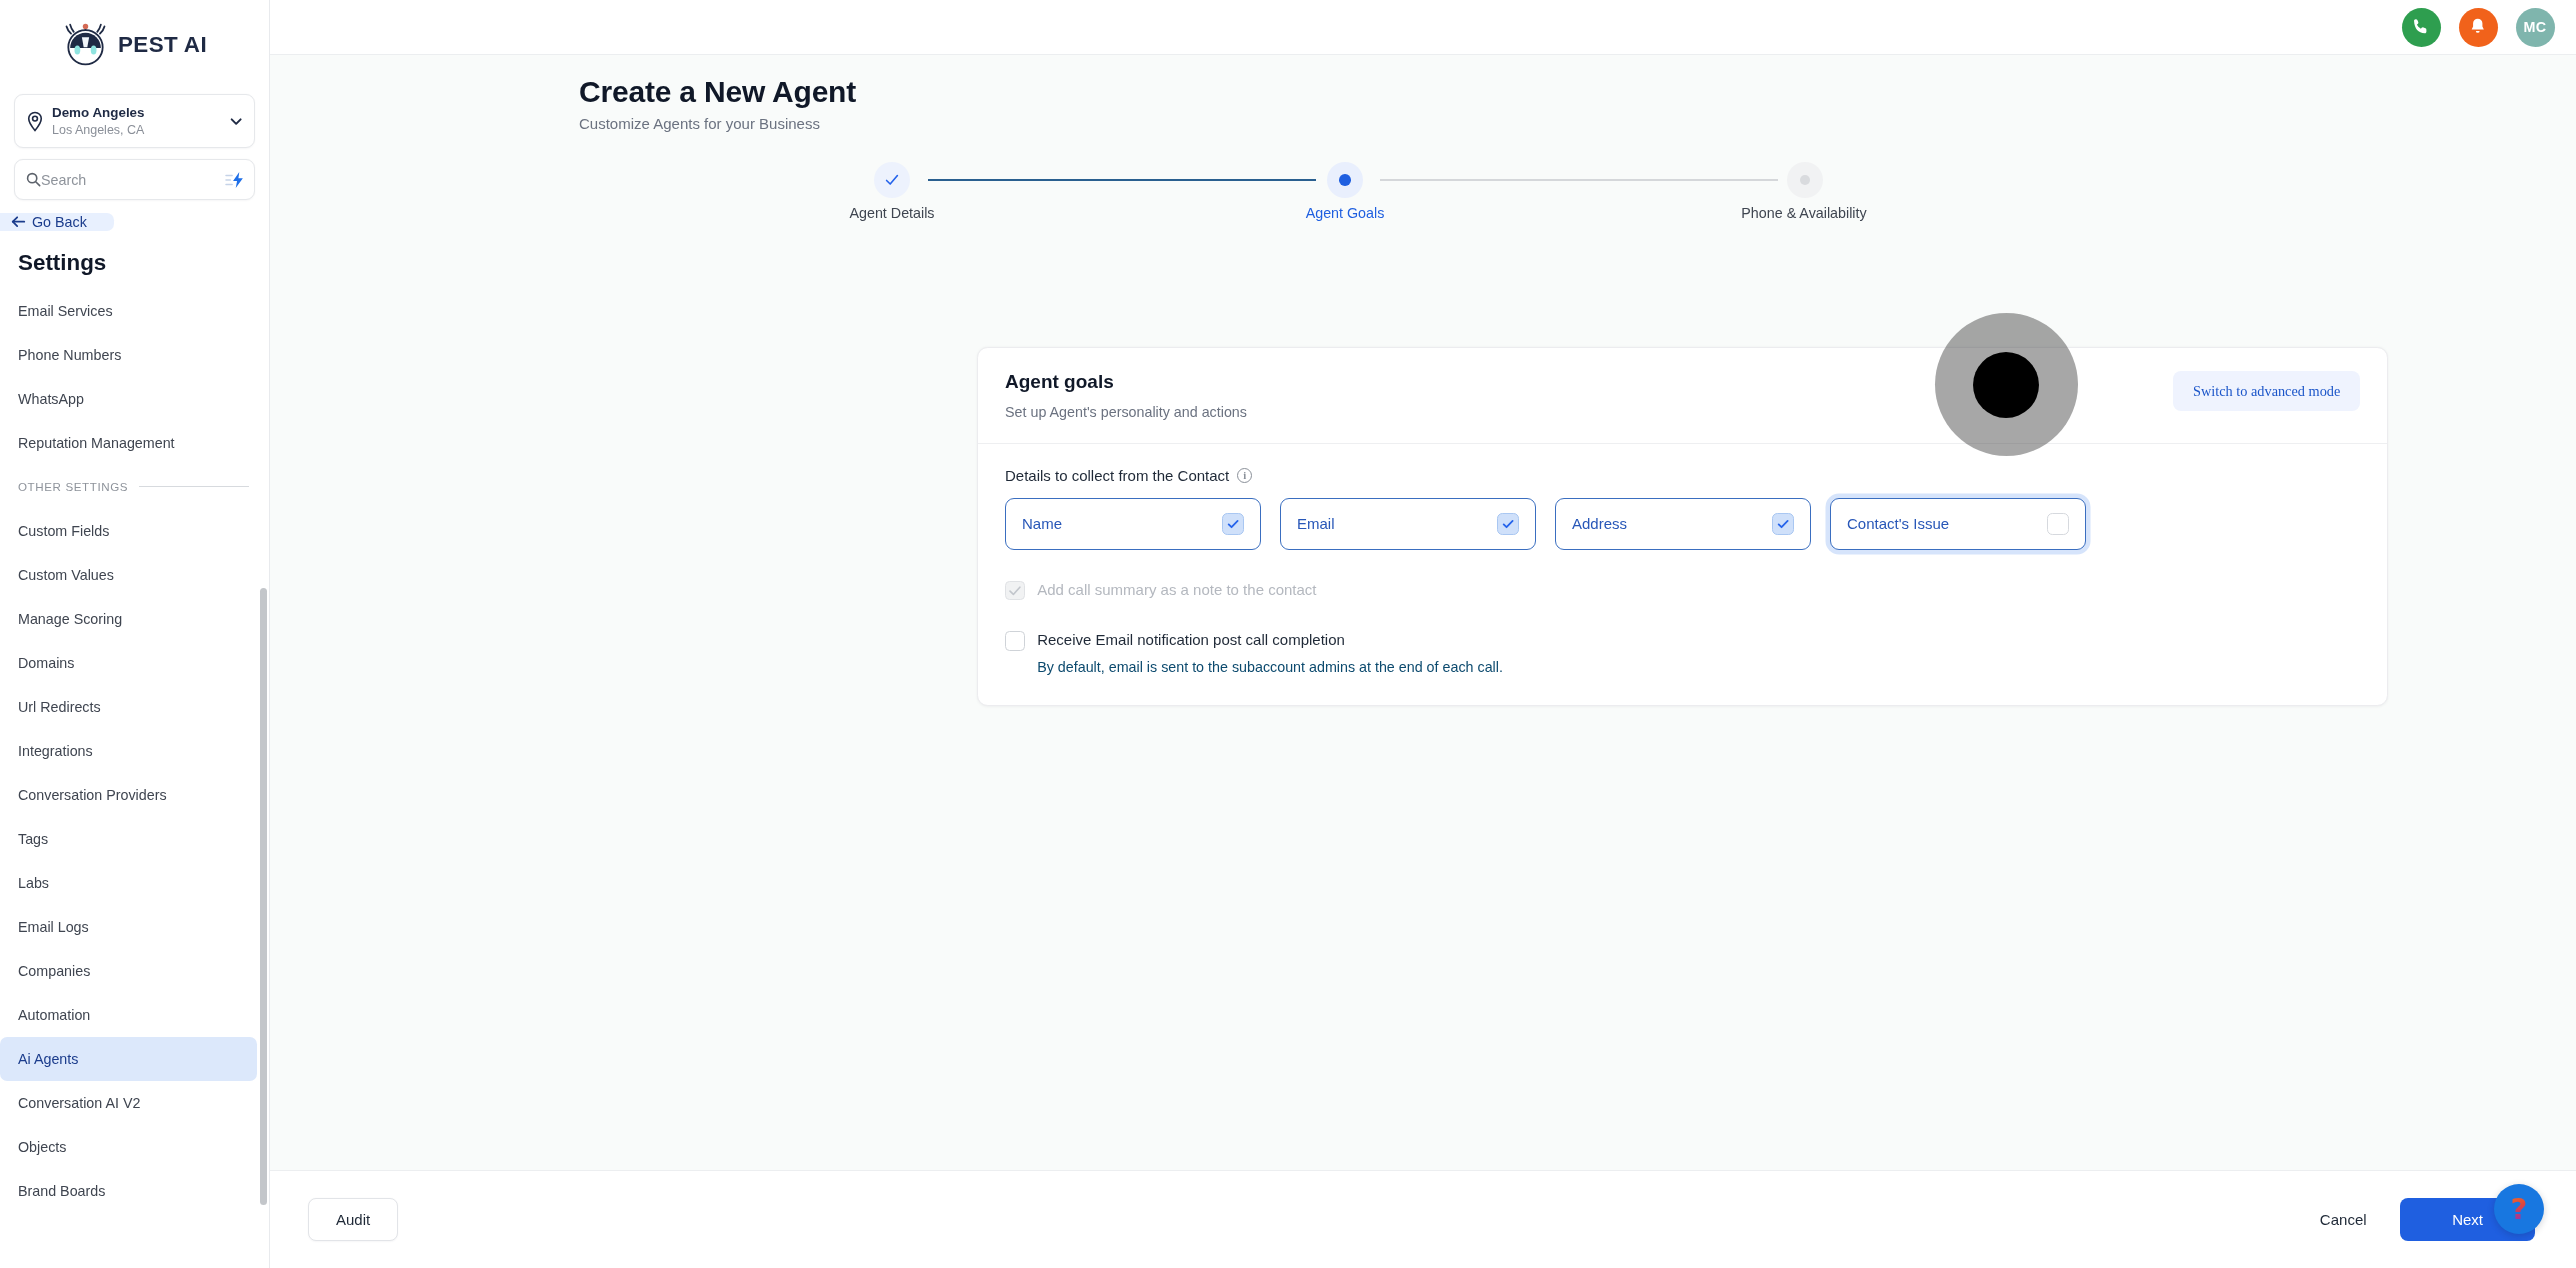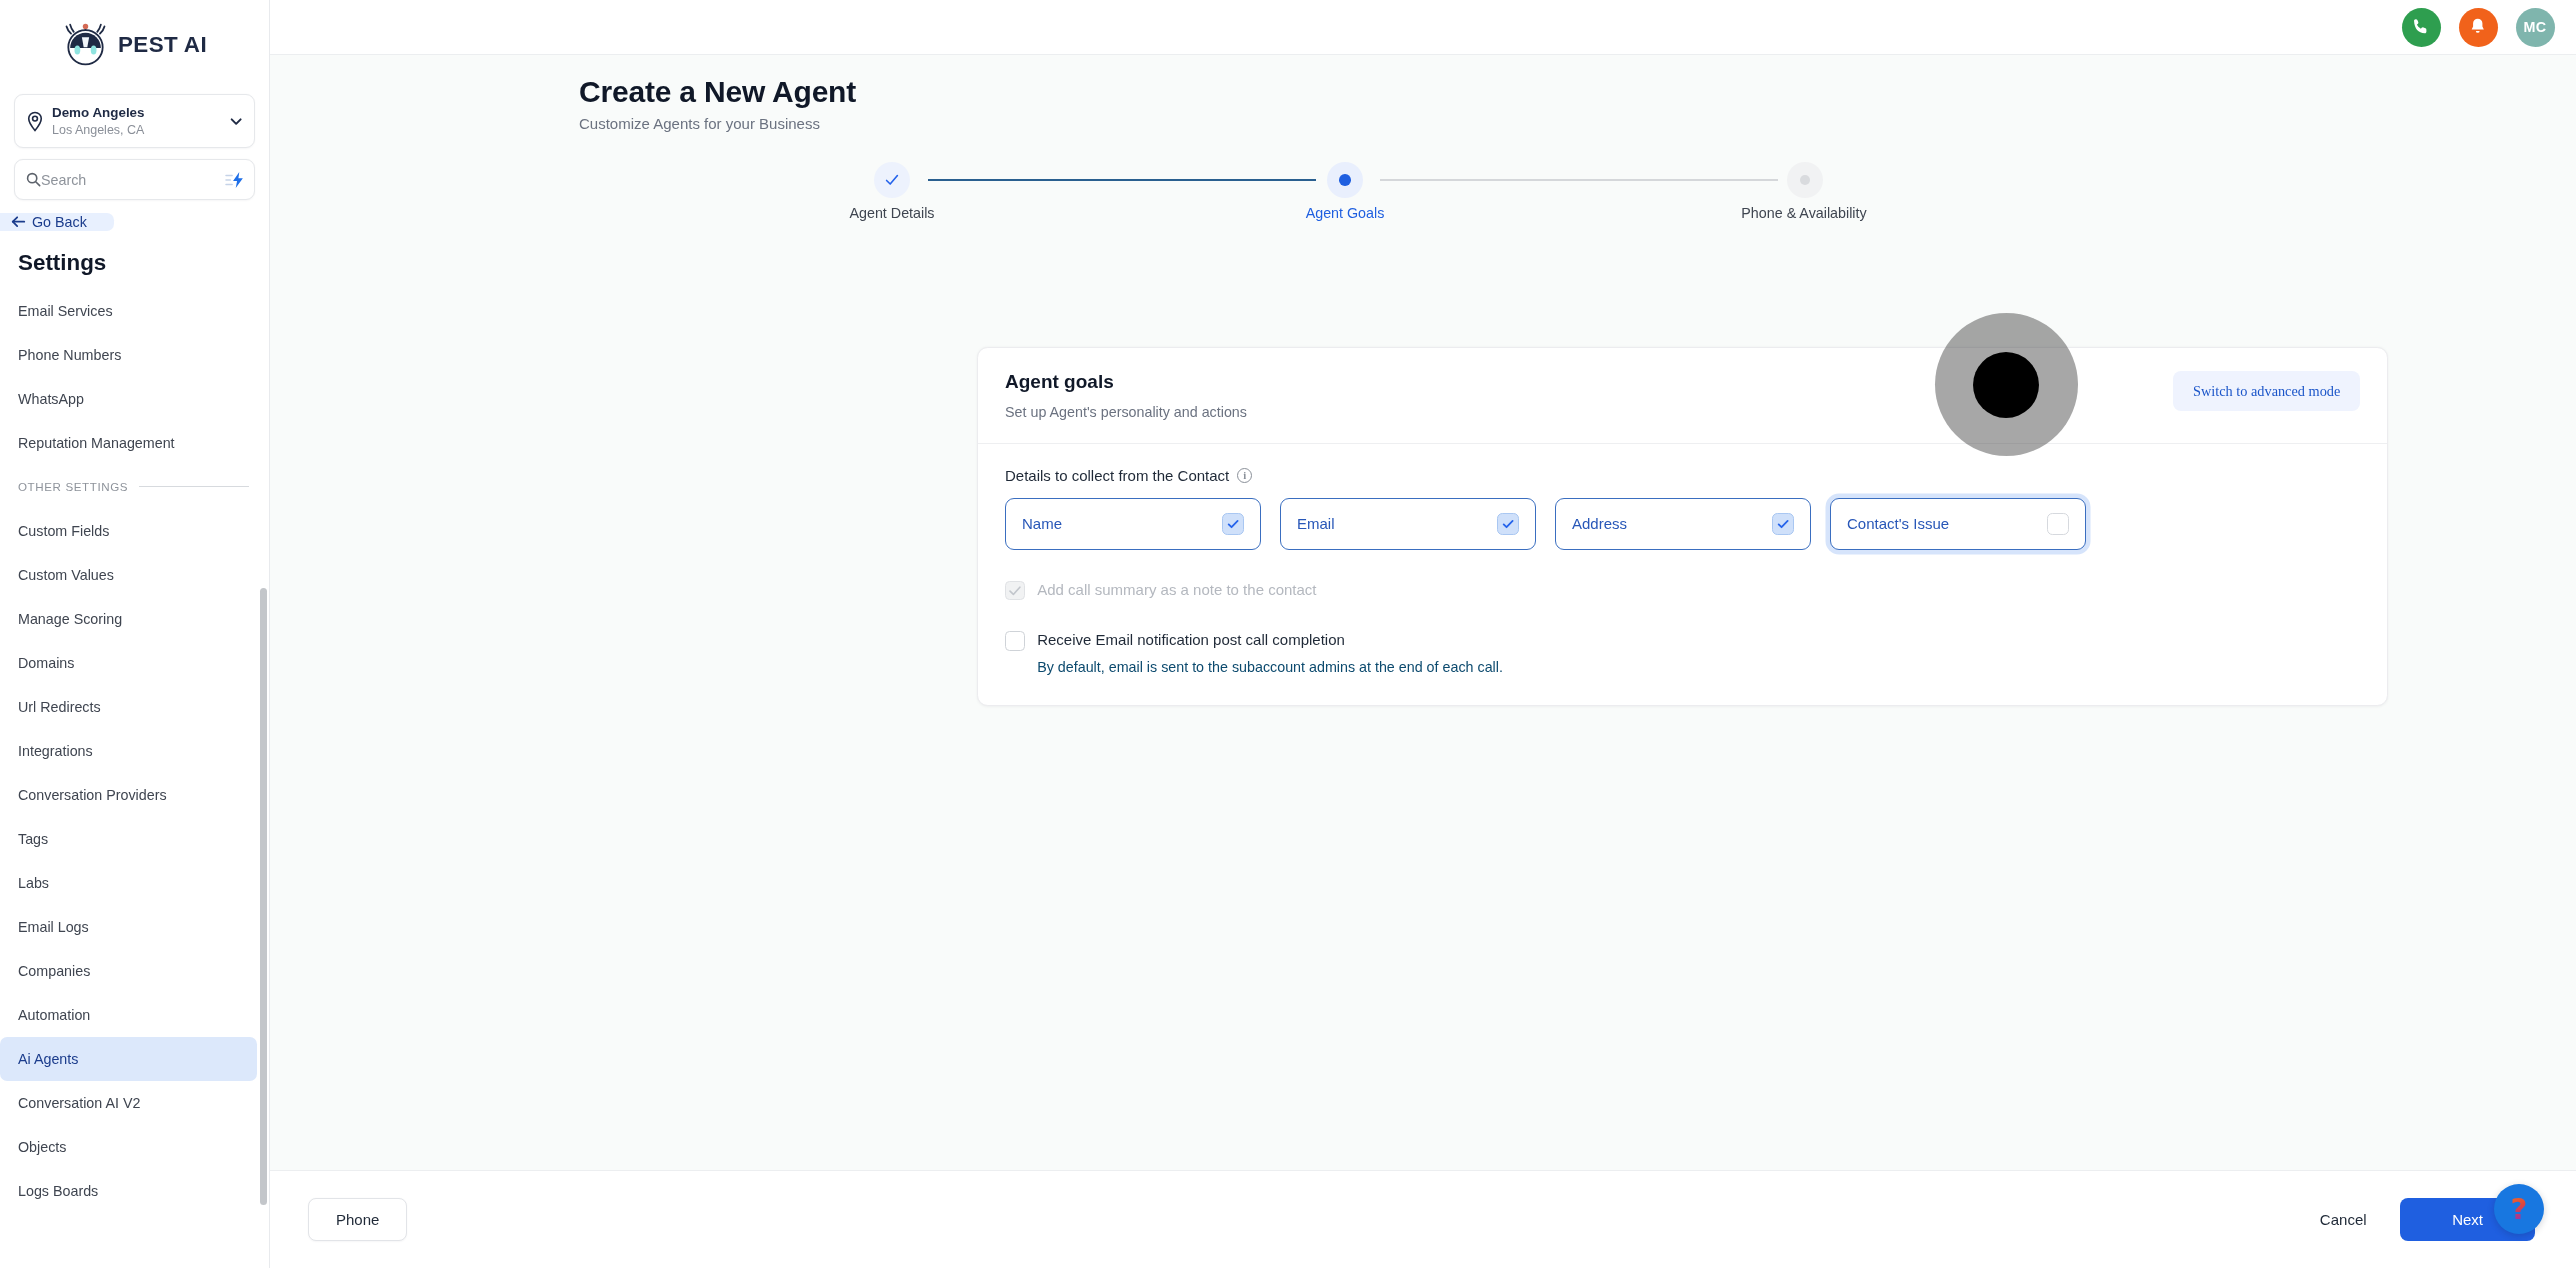--- a/index.html
+++ b/index.html
@@ -336,21 +336,21 @@
       <div class="nav-item">Integrations</div>
       <div class="nav-item">Conversation Providers</div>
       <div class="nav-item">Tags</div>
       <div class="nav-item">Labs</div>
       <div class="nav-item">Email Logs</div>
       <div class="nav-item">Companies</div>
       <div class="nav-item">Automation</div>
       <div class="nav-item active">Ai Agents</div>
       <div class="nav-item">Conversation AI V2</div>
       <div class="nav-item">Objects</div>
-      <div class="nav-item">Logs Boards</div>
+      <div class="nav-item">Brand Boards</div>
     </nav>
 
     <div class="sb-scroll"></div>
   </aside>
 
   <section class="main">
 
     <div class="topbar">
       <div class="av green">
         <svg width="21.5" height="21.5" viewBox="0 0 24 24">
@@ -456,21 +456,21 @@
           <span class="sq empty"></span>
           <span>
             <span class="opt-text">Receive Email notification post call completion</span>
             <div class="opt-hint">By default, email is sent to the subaccount admins at the end of each call.</div>
           </span>
         </div>
       </div>
     </div>
 
     <div class="footer">
-      <button class="btn btn-back">Phone</button>
+      <button class="btn btn-back">Audit</button>
       <div class="footer-right">
         <button class="btn btn-cancel">Cancel</button>
         <button class="btn btn-next">Next</button>
       </div>
     </div>
 
     <div class="help-fab">
         <span>?</span>
       </div>
   </section>

